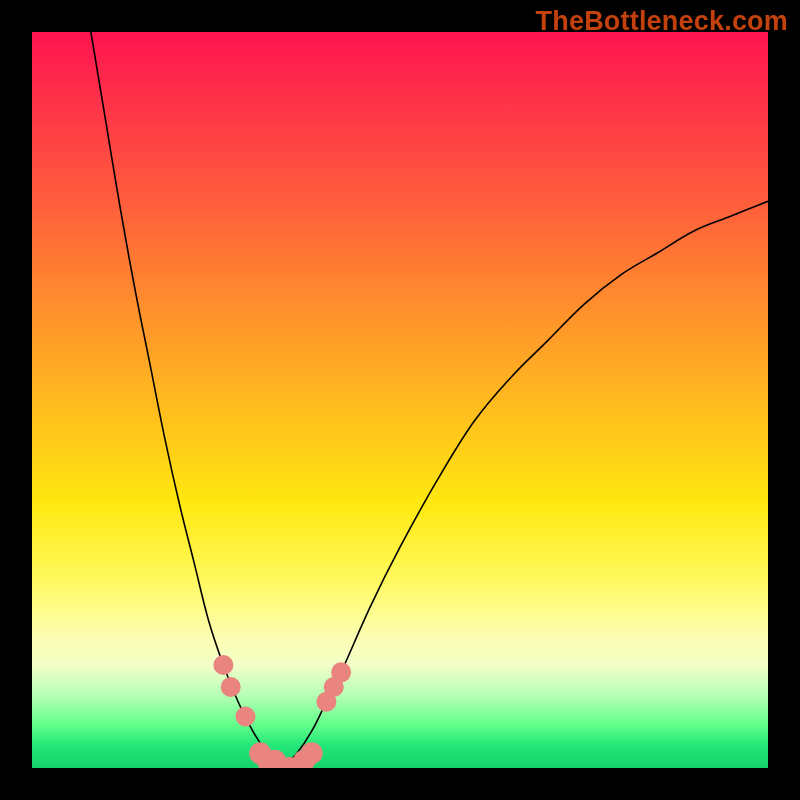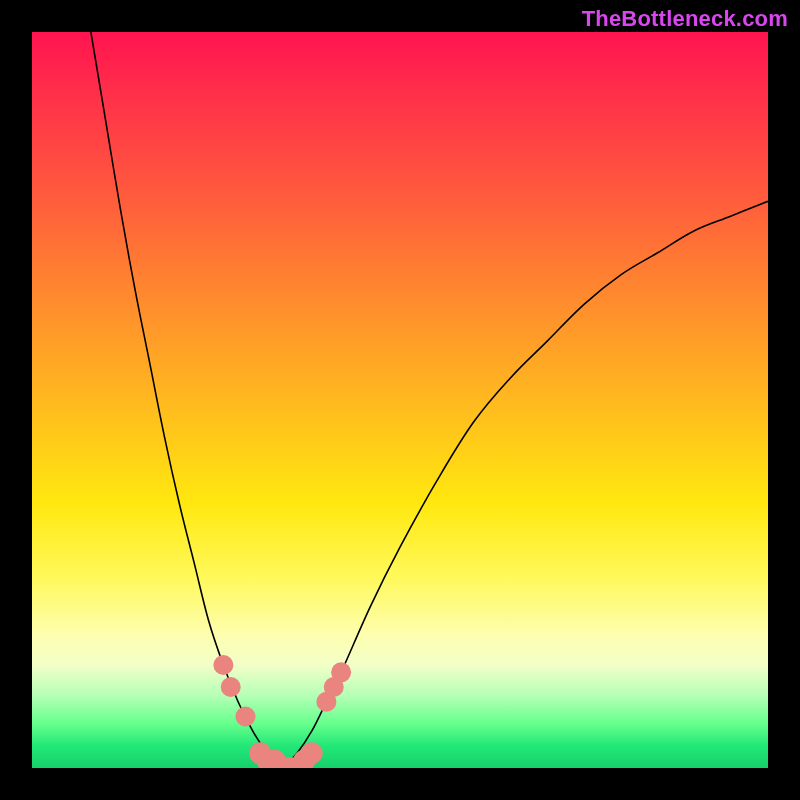--- a/index.html
+++ b/index.html
@@ -31,23 +31,23 @@
       #b8ffb8 90%,
       #66ff8c 94%,
       #22e777 97%,
       #16d06a 100%
     );
   }
   .attribution {
     position: absolute;
     top: 6px;
     right: 12px;
-    font-size: 22px;
+    font-size: 27px;
     font-weight: 600;
-    color: #d946ef;
+    color: #c2410c;
     letter-spacing: 0.2px;
     user-select: none;
   }
   svg.curves {
     position: absolute;
     left: 0;
     top: 0;
     width: 736px;
     height: 736px;
   }

